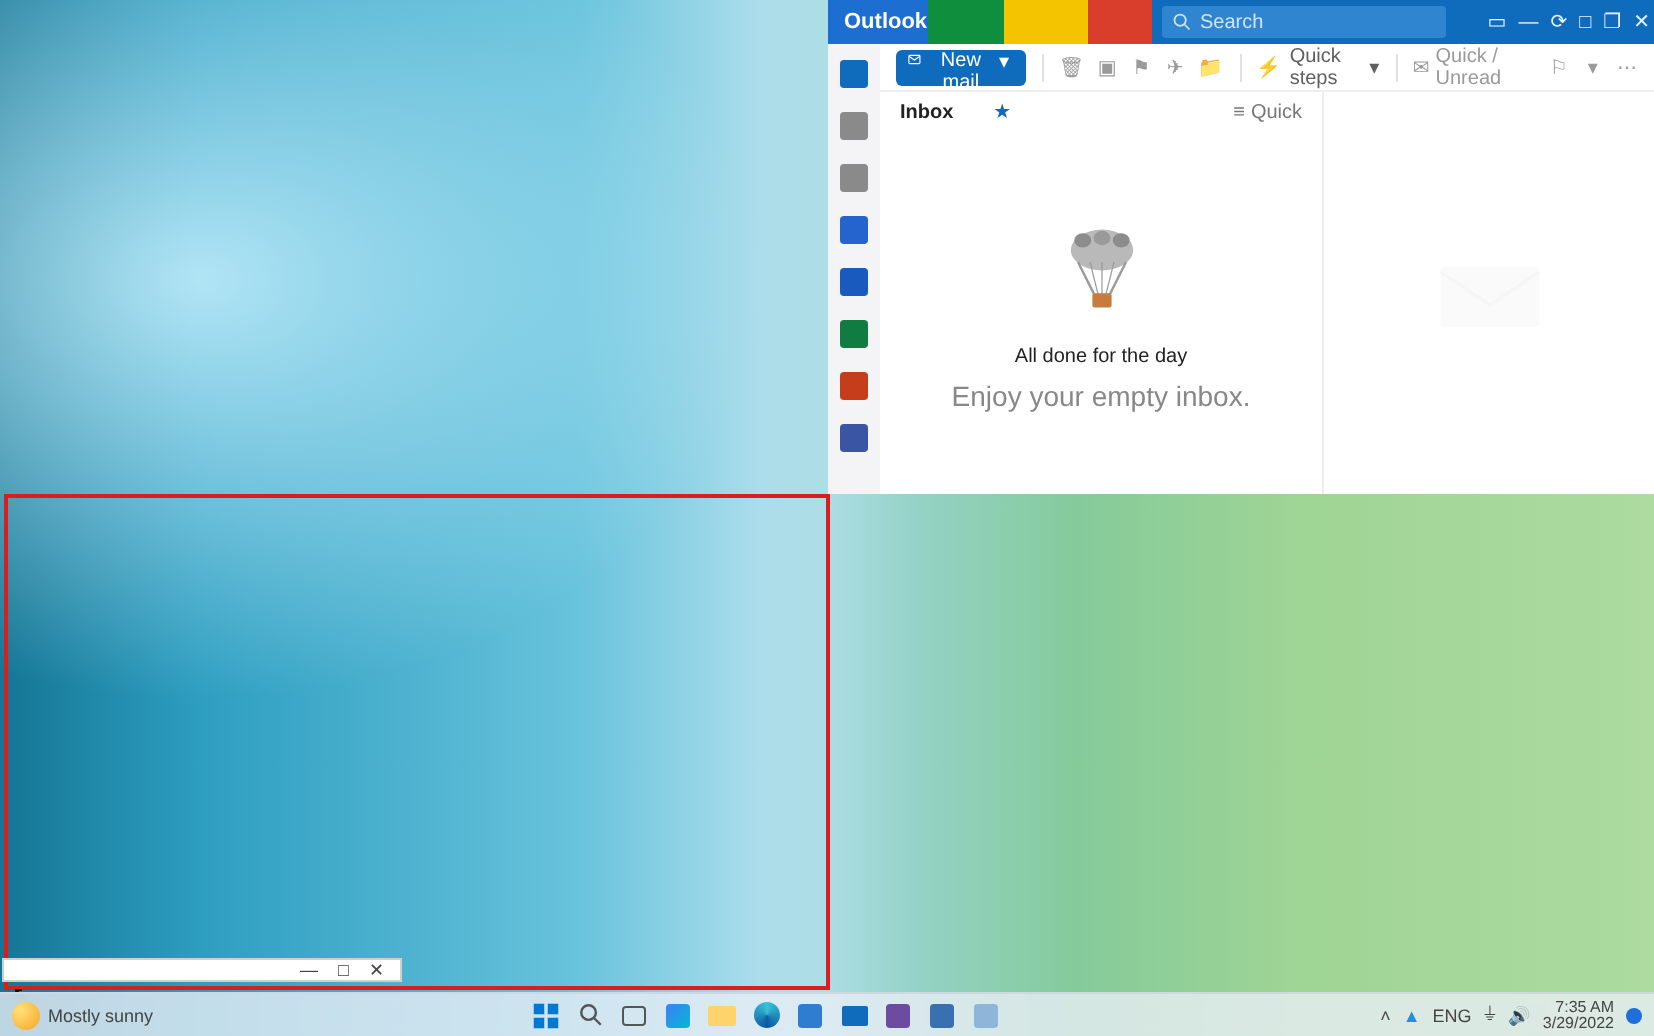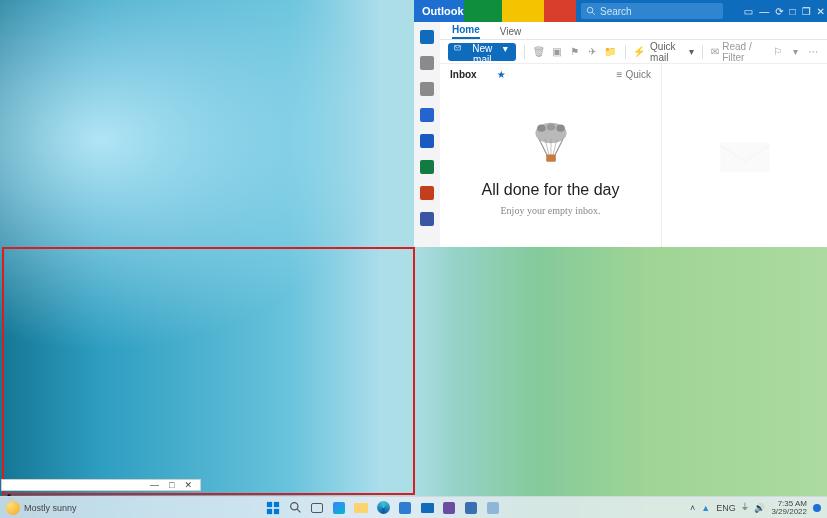--- a/index.html
+++ b/index.html
@@ -61,22 +61,22 @@
   .quick{display:flex; align-items:center; gap:4px; font-size:10px; color:#5f5f5f; cursor:pointer;}
   .readbtn{display:flex; align-items:center; gap:3px; font-size:10px; color:#9a9a9a; cursor:pointer;}
   .ol-content{flex:1; display:flex;}
   .ol-list{width:222px; border-right:1px solid #eee; display:flex; flex-direction:column;}
   .inbox-bar{height:20px; display:flex; align-items:center; justify-content:space-between; padding:0 10px; font-size:10px;}
   .inbox-left{display:flex; gap:20px; align-items:center;}
   .inbox-left b{font-weight:700; color:#222;}
   .star{color:#0f6cbd;}
   .filter{display:flex; gap:3px; align-items:center; color:#777; cursor:pointer;}
   .empty{flex:1; display:flex; flex-direction:column; align-items:center; justify-content:center; gap:6px;}
-  .empty-title{font-size:16px; color:#222;}
-  .empty-sub{font-size:10px; color:#888;font-family:Liberation Serif, serif;}
+  .empty-title{font-size:10px; color:#222;}
+  .empty-sub{font-size:14px; color:#888;}
   .balloon{width:60px; height:60px; position:relative;}
   .ol-pane{flex:1; display:flex; align-items:center; justify-content:center;}
   .pane-env{width:60px; height:44px; opacity:.25;}
   
   .taskbar{position:absolute; left:0; bottom:0; width:827px; height:22px; background:#e8eef5cc;
     backdrop-filter:blur(2px); border-top:1px solid #d0d7e0; display:flex; align-items:center; font-size:9px; color:#444;}
   .tb-left{display:flex; align-items:center; gap:4px; padding-left:6px;}
   .weather-ico{width:14px;height:14px;border-radius:50%;background:radial-gradient(circle at 30% 30%,#ffe07a,#f5a623);}  
   .tb-center{flex:1; display:flex; align-items:center; justify-content:center; gap:4px;}
   .tb-app{width:18px; height:18px; border-radius:2px; display:flex; align-items:center; justify-content:center; cursor:pointer;}
@@ -120,50 +120,46 @@
       <div class="rail-ico" style="background:#8a8a8a"></div>
       <div class="rail-ico" style="background:#8a8a8a"></div>
       <div class="rail-ico" style="background:#2564cf"></div>
       <div class="rail-ico" style="background:#185abd"></div>
       <div class="rail-ico" style="background:#107c41"></div>
       <div class="rail-ico" style="background:#c43e1c"></div>
       <div class="rail-ico" style="background:#3955a3"></div>
     </div>
 
     <div class="ol-main">
-      <div class="ol-tabs">
-        <div class="ol-tab active">Home</div>
-        <div class="ol-tab">View</div>
-      </div>
 
       <div class="ol-toolbar">
         <button class="newmail">
           <svg width="10" height="10" viewBox="0 0 16 16">
               <rect x="1" y="3" width="12" height="9" rx="1" fill="none" stroke="#fff" stroke-width="1.2"></rect>
               <path d="M1 4l6 4 6-4" fill="none" stroke="#fff" stroke-width="1.2"></path>
             </svg>
           <span>New mail</span>
           <span>▾</span>
         </button>
         <span class="tool-sep"></span>
         <span class="tool-ico">🗑</span>
         <span class="tool-ico">▣</span>
         <span class="tool-ico">⚑</span>
         <span class="tool-ico">✈</span>
         <span class="tool-ico">📁</span>
         <span class="tool-sep"></span>
         <span class="quick">
           <span style="color:#c9a500">⚡</span>
-          <span>Quick mail</span>
+          <span>Quick steps</span>
           <span>▾</span>
         </span>
         <span class="tool-sep"></span>
         <span class="readbtn">
           <span>✉</span>
-          <span>Read / Filter</span>
+          <span>Quick / Unread</span>
         </span>
         <span class="tool-ico">⚐</span>
         <span class="tool-ico">▾</span>
         <span class="tool-ico">⋯</span>
       </div>
 
       <div class="ol-content">
         <div class="ol-list">
           <div class="inbox-bar">
             <span class="inbox-left">

